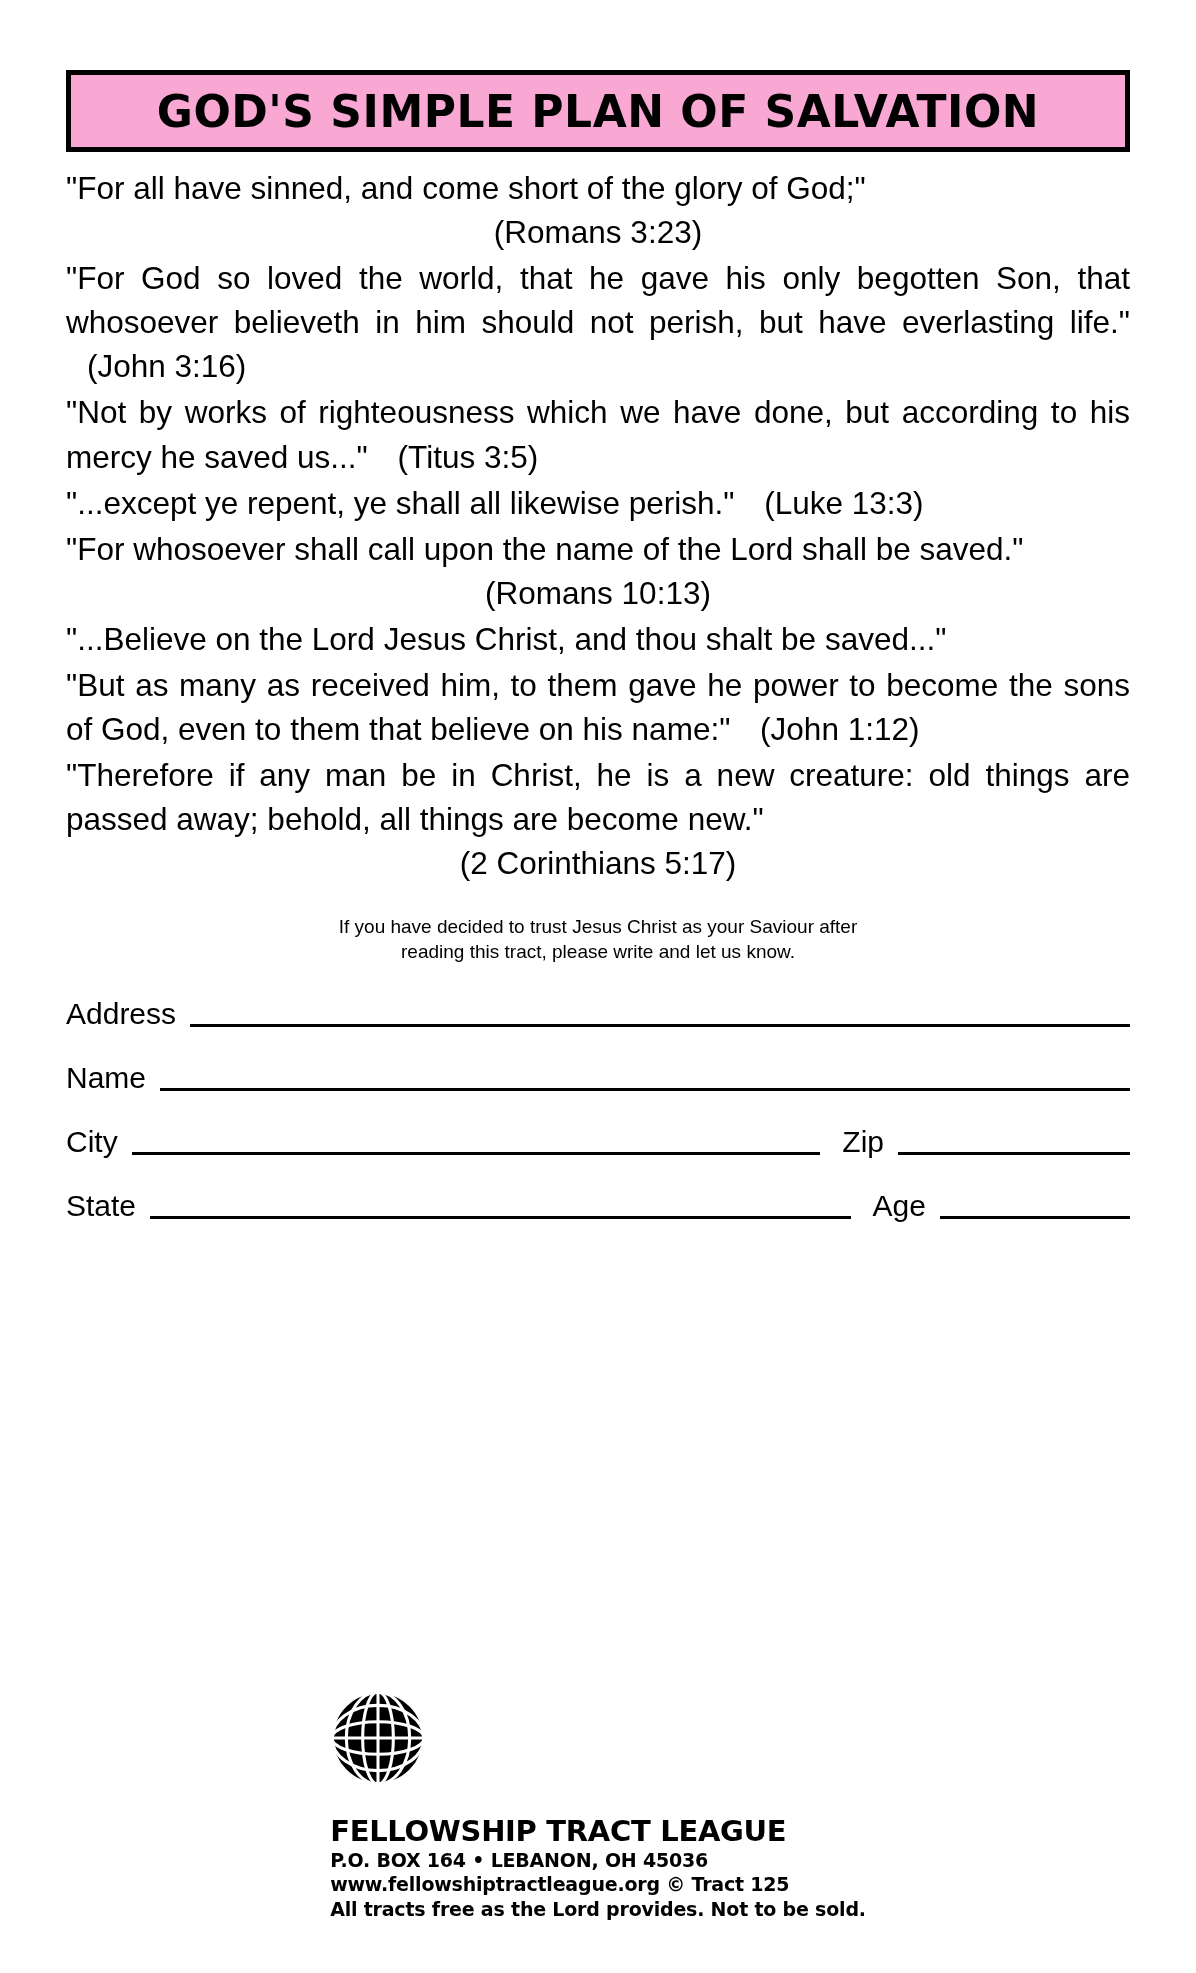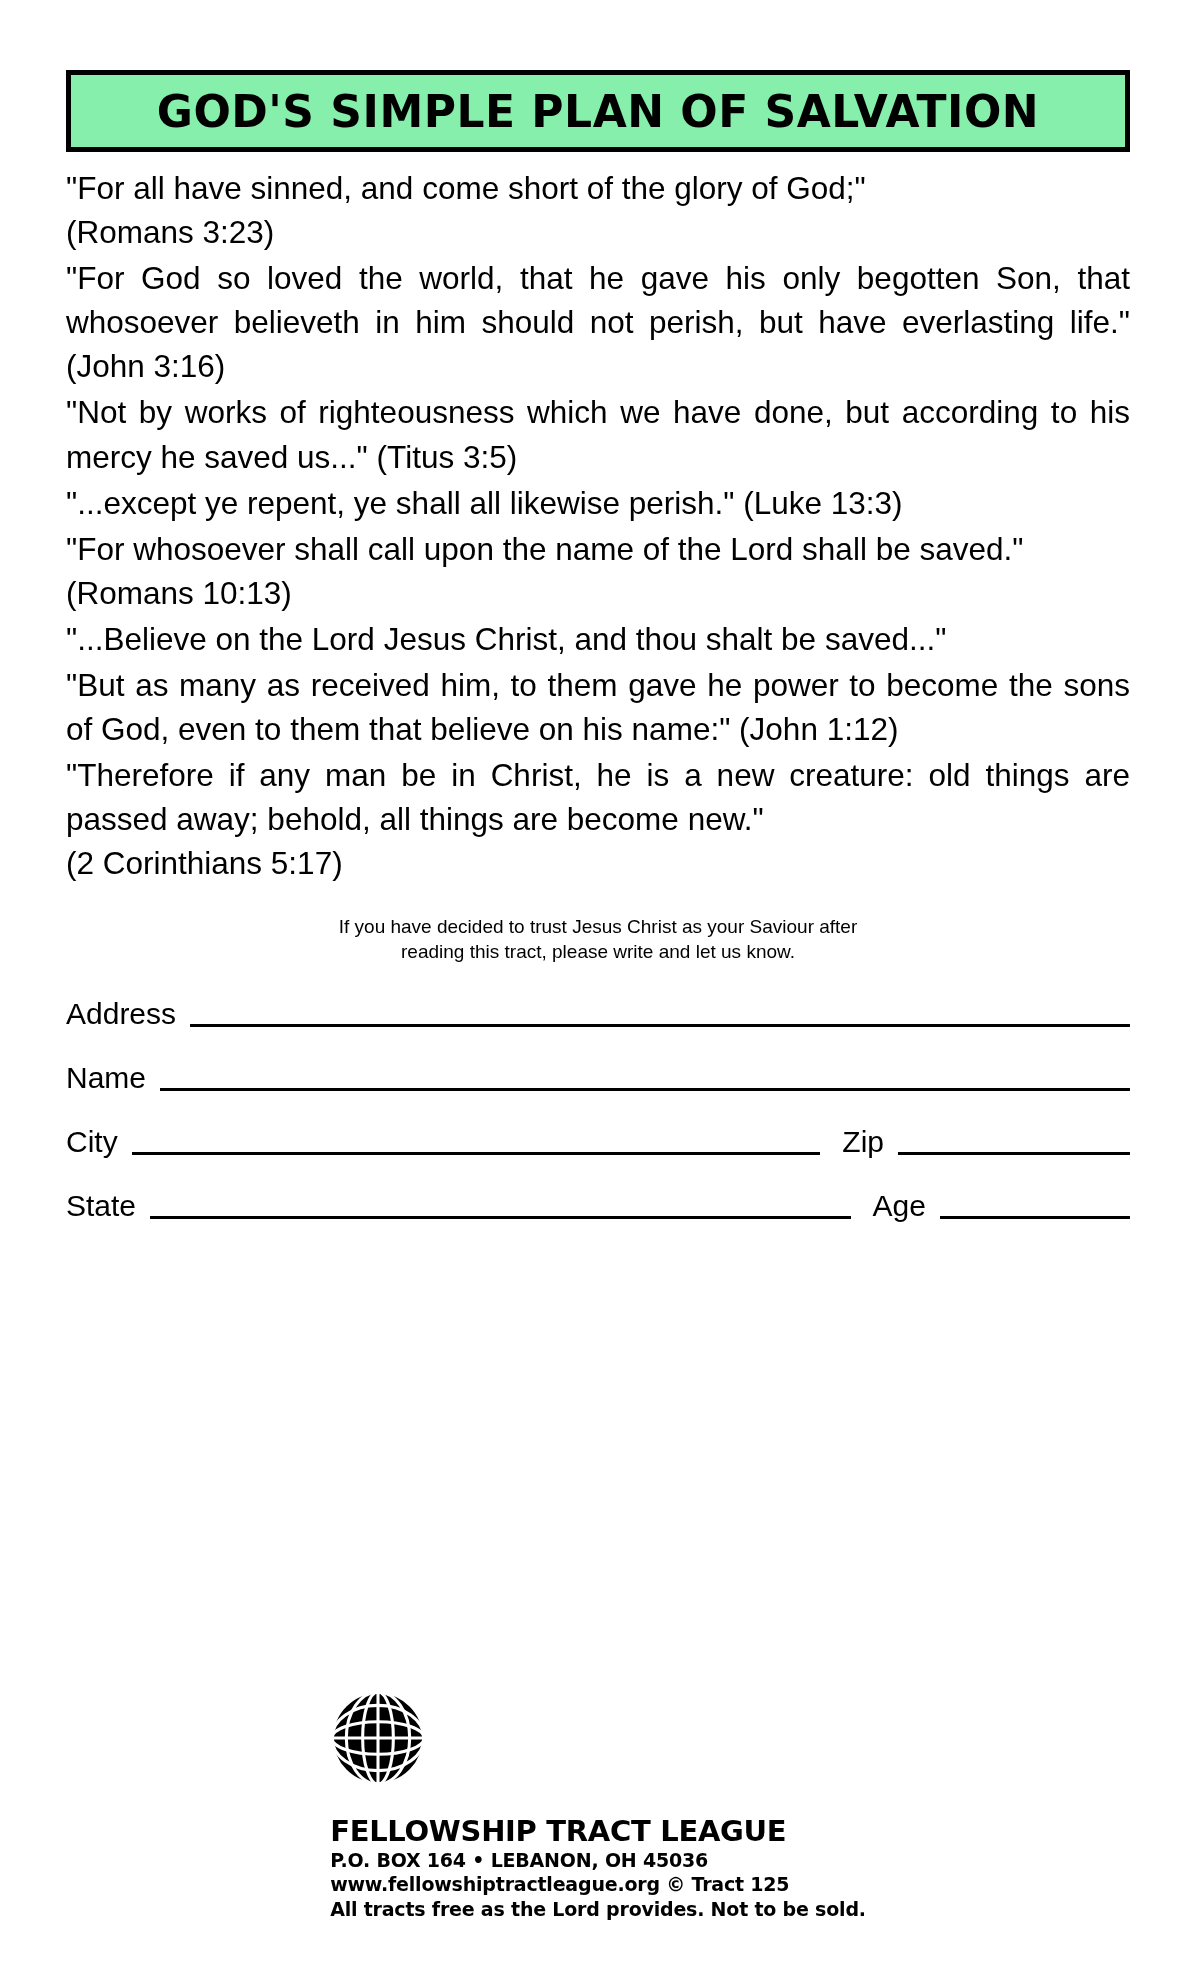--- a/index.html
+++ b/index.html
@@ -21,21 +21,21 @@
     width: 1196px;
     height: 1973px;
     box-sizing: border-box;
     padding: 0 66px;
   }
 
   
   .title-banner {
     margin-top: 70px;
     border: 5px solid #000000;
-    background: #86efac;
+    background: #f9a8d4;
     height: 72px;
     display: flex;
     align-items: center;
     justify-content: center;
   }
   .title-banner .title-text {
     font-family: "DejaVu Sans", sans-serif;
     font-weight: bold;
     font-size: 44px;
     letter-spacing: 0.5px;
@@ -53,24 +53,25 @@
     line-height: 1.40;
     text-align: justify;
     margin-bottom: 2px;
   }
   .verse .body {
     display: inline;
   }
   .verse .ref-inline {
     display: inline;
     white-space: nowrap;
+    margin-left: 21px;
   }
   .verse .ref-line {
     display: block;
-    text-align: left;
+    text-align: center;
   }
 
   
   .appeal {
     margin-top: 28px;
     text-align: center;
     font-size: 19px;
     line-height: 1.35;
   }
 

